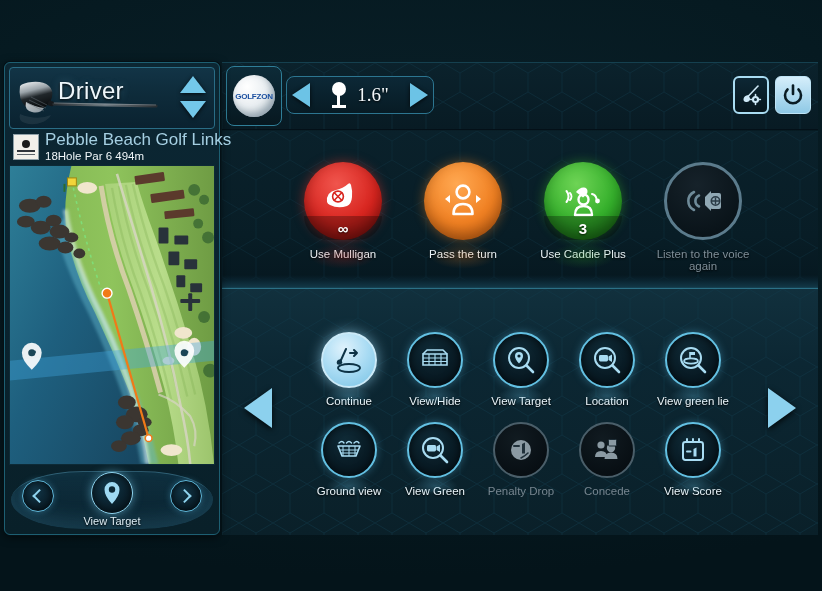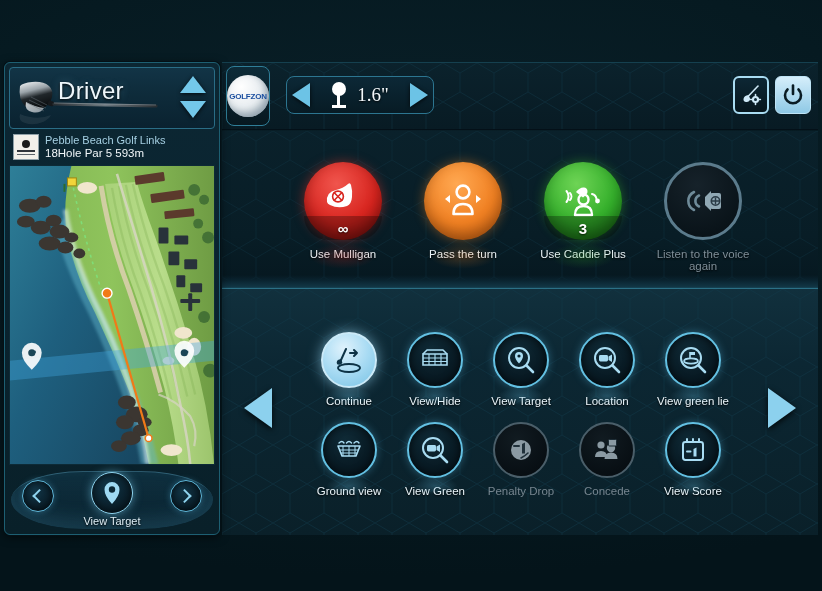--- a/index.html
+++ b/index.html
@@ -79,21 +79,21 @@
     width: 8px; height: 8px; border-radius: 50%;
     background: #1a1a1a;
   }
   #course-logo .lg-l1, #course-logo .lg-l2 {
     position: absolute; left: 3px; right: 3px;
     height: 2px; background: #30343a;
   }
   #course-logo .lg-l1 { top: 15px; }
   #course-logo .lg-l2 { top: 19px; height: 1px; background: #5d646b; }
   #course-text { line-height: 1.2; min-width: 0; }
-  #course-name { font-size: 11px; color: #a5cfe2; white-space: nowrap; }
+  #course-name { font-size: 17px; color: #a5cfe2; white-space: nowrap; }
   #course-hole { font-size: 11.5px; color: #f0f6f9; white-space: nowrap; }
 
   
   #map-wrap {
     position: relative;
     height: 300px;
     border: 1px solid #0d2a36;
     overflow: hidden;
     background: #2b6a7a;
   }
@@ -144,21 +144,21 @@
     border-top: 1px solid #15404f;
     border-bottom: 1px solid #041018;
     overflow: hidden;
   }
   #top-bar .hexbg {
     position: absolute; inset: 0; opacity: .45;
   }
 
   #gz-logo {
     position: absolute; left: 226px; top: 66px;
-    width: 44px; height: 60px; border-radius: 8px;
+    width: 56px; height: 60px; border-radius: 8px;
     background: linear-gradient(180deg, #0d2b38 0%, #071820 100%);
     border: 1px solid #2f7e98;
     display: flex; align-items: center; justify-content: center;
     cursor: pointer;
   }
   #gz-ball {
     width: 42px; height: 42px; border-radius: 50%;
     background: radial-gradient(circle at 34% 28%, #ffffff 0%, #e9eef1 48%, #b9c5cc 100%);
     display: flex; align-items: center; justify-content: center;
     box-shadow: inset -3px -4px 7px rgba(110,130,145,.6);
@@ -626,21 +626,21 @@
     </div>
 
     <div id="course-info">
       <div id="course-logo">
         <div class="lg-dot"></div>
           <div class="lg-l1"></div>
           <div class="lg-l2"></div>
       </div>
       <div id="course-text">
         <div id="course-name">Pebble Beach Golf Links</div>
-        <div id="course-hole">18Hole Par 5 593m</div>
+        <div id="course-hole">18Hole Par 6 494m</div>
       </div>
     </div>
 
     <div id="map-wrap">
       <svg id="map-canvas" viewBox="0 0 206 300" preserveAspectRatio="none">
         <defs>
           <linearGradient id="seaG" x1="0" y1="0" x2="1" y2="1">
             <stop offset="0%" stop-color="#2e7f98"></stop>
             <stop offset="45%" stop-color="#1e5f7e"></stop>
             <stop offset="100%" stop-color="#17455f"></stop>

